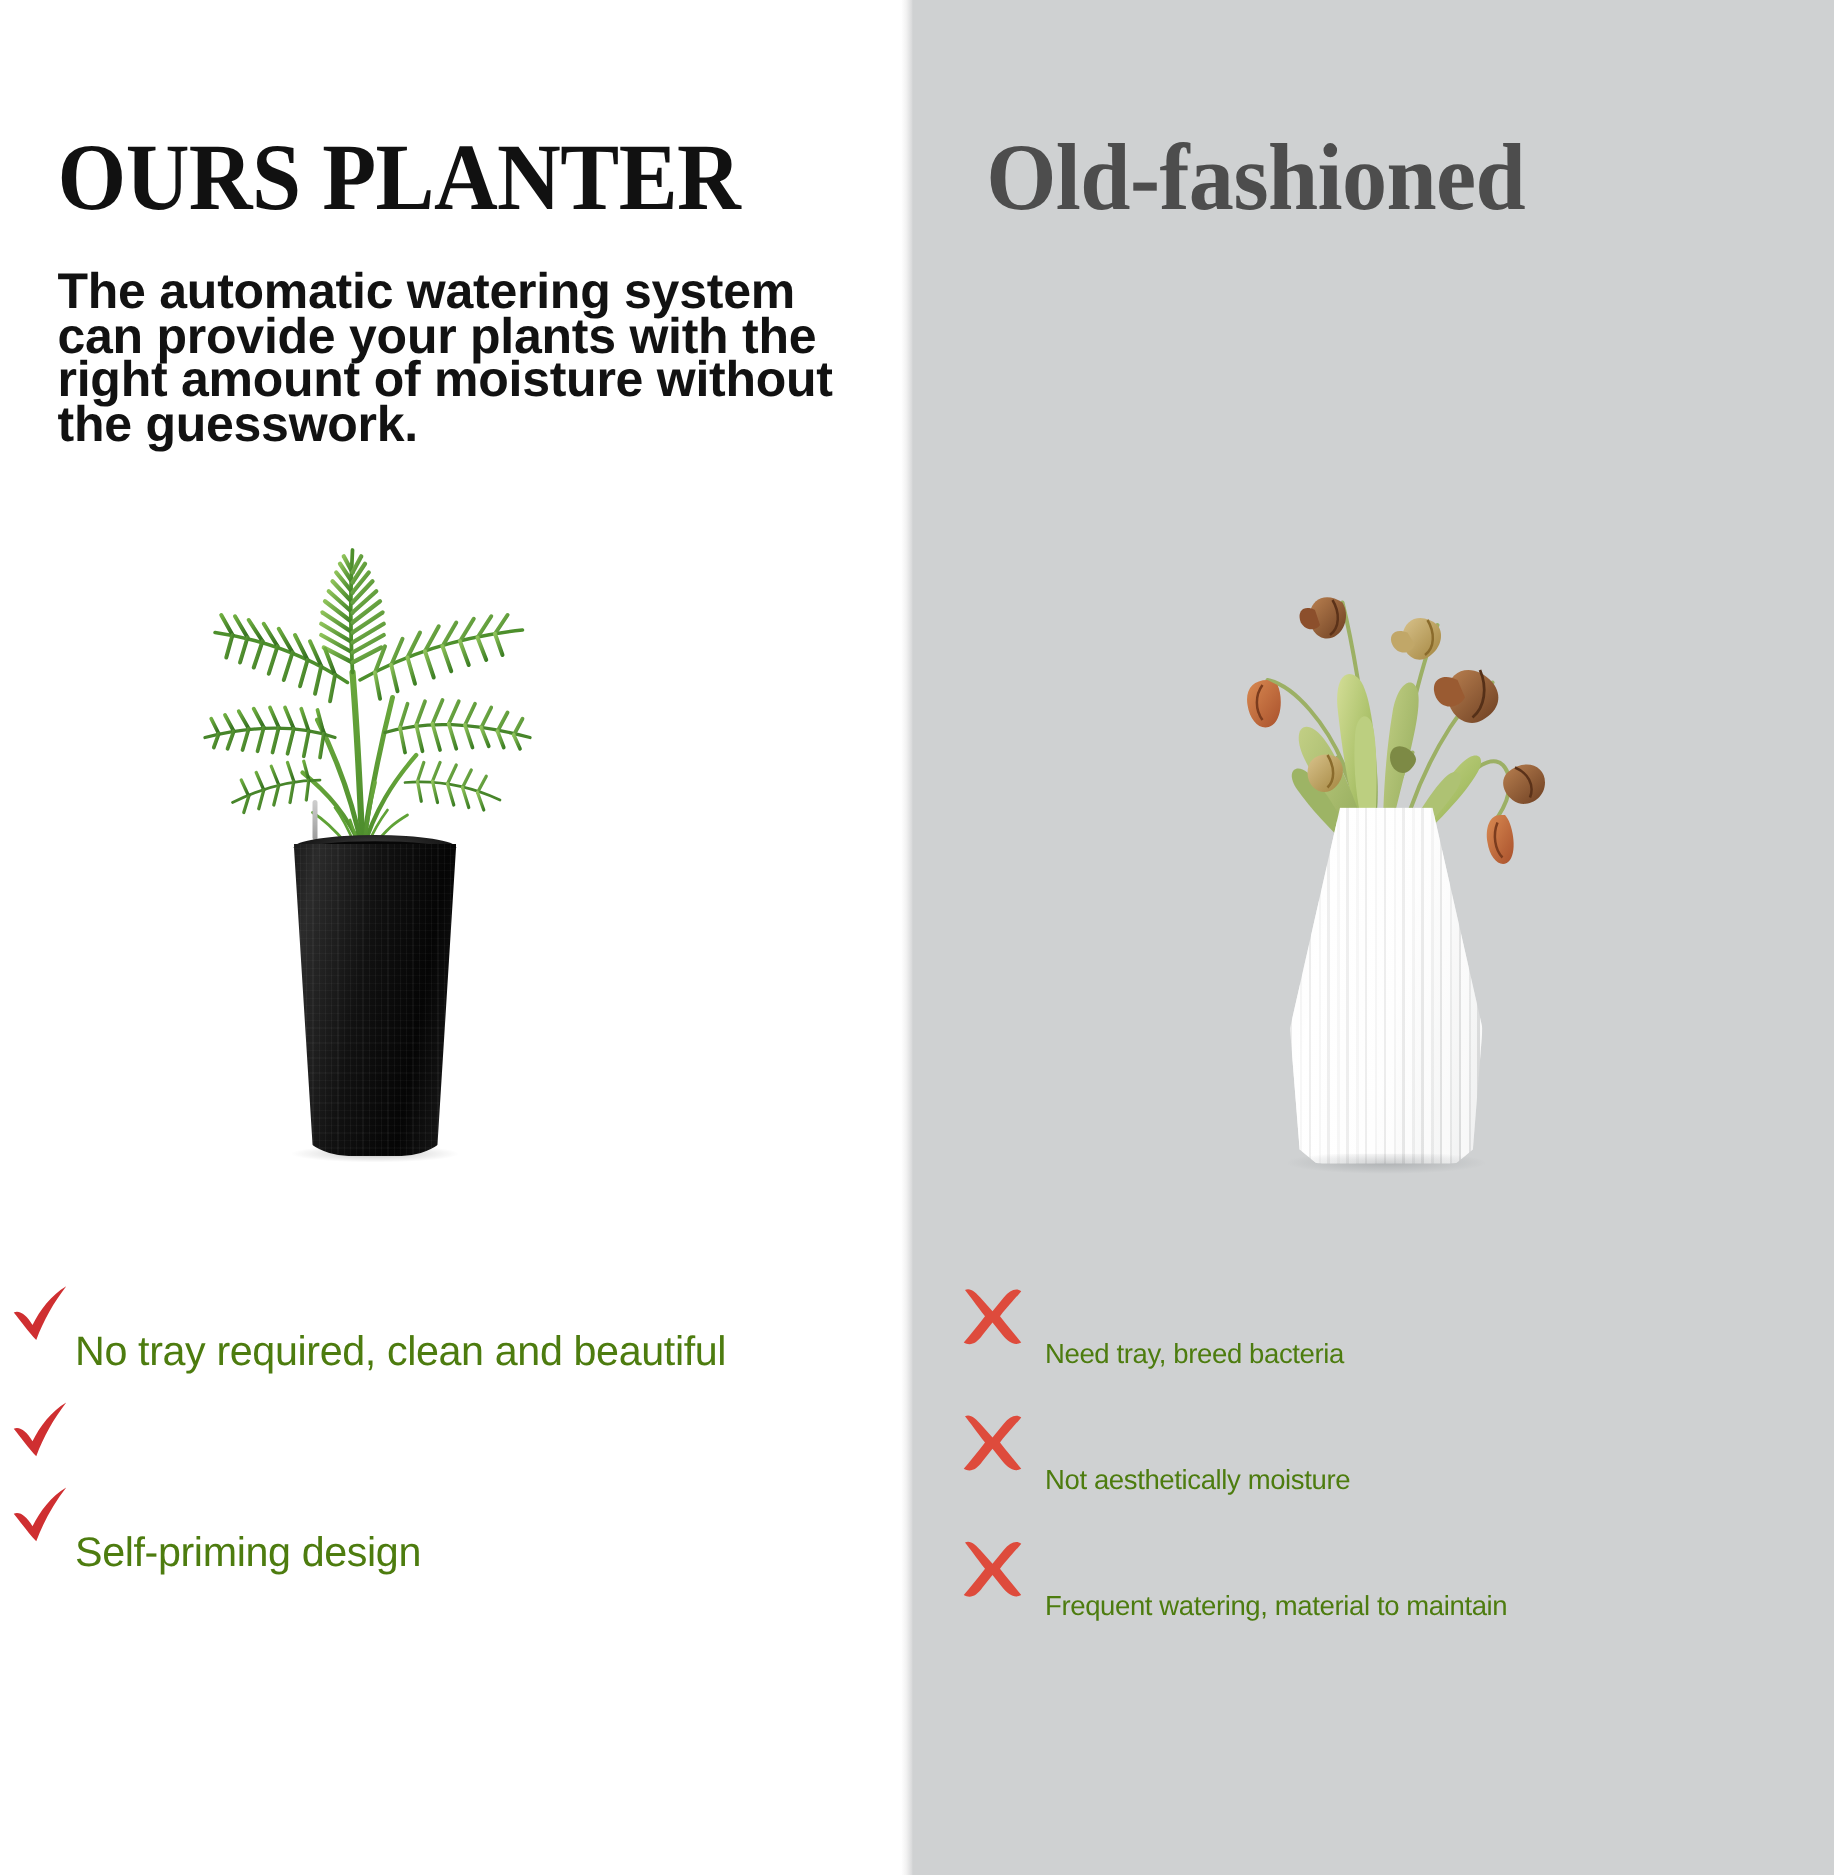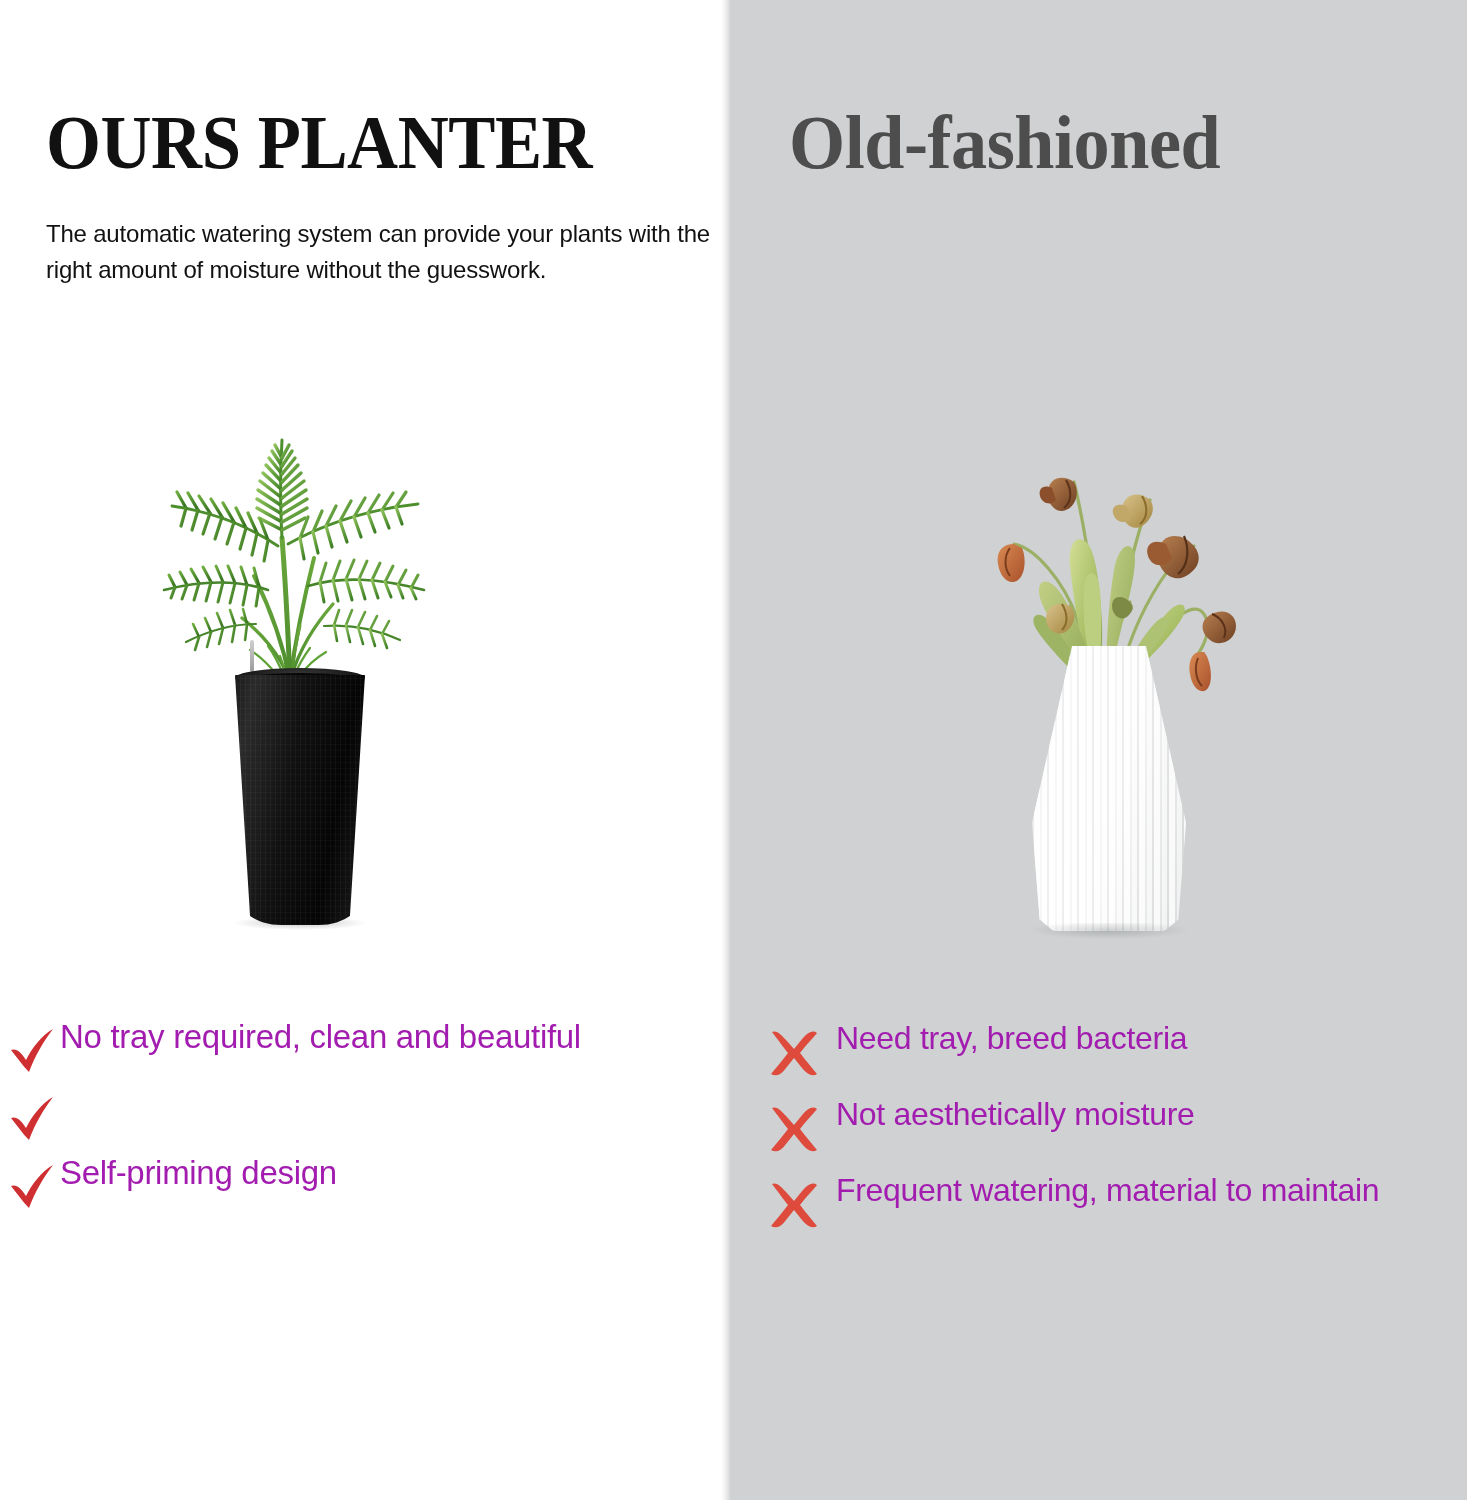--- a/index.html
+++ b/index.html
@@ -36,42 +36,42 @@
     font-weight:700; font-size:76px; line-height:82px;
     letter-spacing:-0.5px;
     color:#4d4d4d;
     transform:scaleX(0.95); transform-origin:left center;
     white-space:nowrap;
   }
 
   
   .lead {
     position:absolute; left:46px; top:216px; width:668px;
-    font-size:24px; line-height:35.5px;
-    color:#121212; letter-spacing:-0.2px;
+    font-size:40px; line-height:35.5px;
+    color:#121212; letter-spacing:-0.2px;font-weight:bold;
   }
 
   
   .list { position:absolute; }
   .list-pros { left:8px;  top:1016px; width:700px; }
   .list-cons { left:766px; top:1018px; width:660px; }
 
   .row { position:relative; display:flex; align-items:flex-start; }
   .list-pros .row { margin-bottom:8px; }
   .list-cons .row { margin-bottom:16px; }
 
   .mark { flex:0 0 auto; position:relative; }
   .mark-check { width:50px; height:50px; margin-top:10px; margin-right:2px; }
   .mark-x     { width:56px; height:50px; margin-top:10px; margin-right:14px; }
 
   .row-text {
     font-size:33px; line-height:41px;
-    color:#a21caf; letter-spacing:-0.3px;
-  }
-  .list-cons .row-text { font-size:32px; line-height:41px; }
+    color:#4d7c0f; letter-spacing:-0.3px;margin-top:44px;
+  }
+  .list-cons .row-text { font-size:22px; line-height:41px; }
 
   
   .photo-left {
     position:absolute; left:128px; top:418px; width:330px; height:520px;
   }
   .palm { position:absolute; left:0; top:0; width:330px; height:270px; }
   .planter {
     position:absolute; left:107px; top:252px;
     width:130px; height:255px;
     background:linear-gradient(100deg,#1a1a1a 0%,#2b2b2b 12%,#111111 42%,#050505 72%,#1d1d1d 100%);

